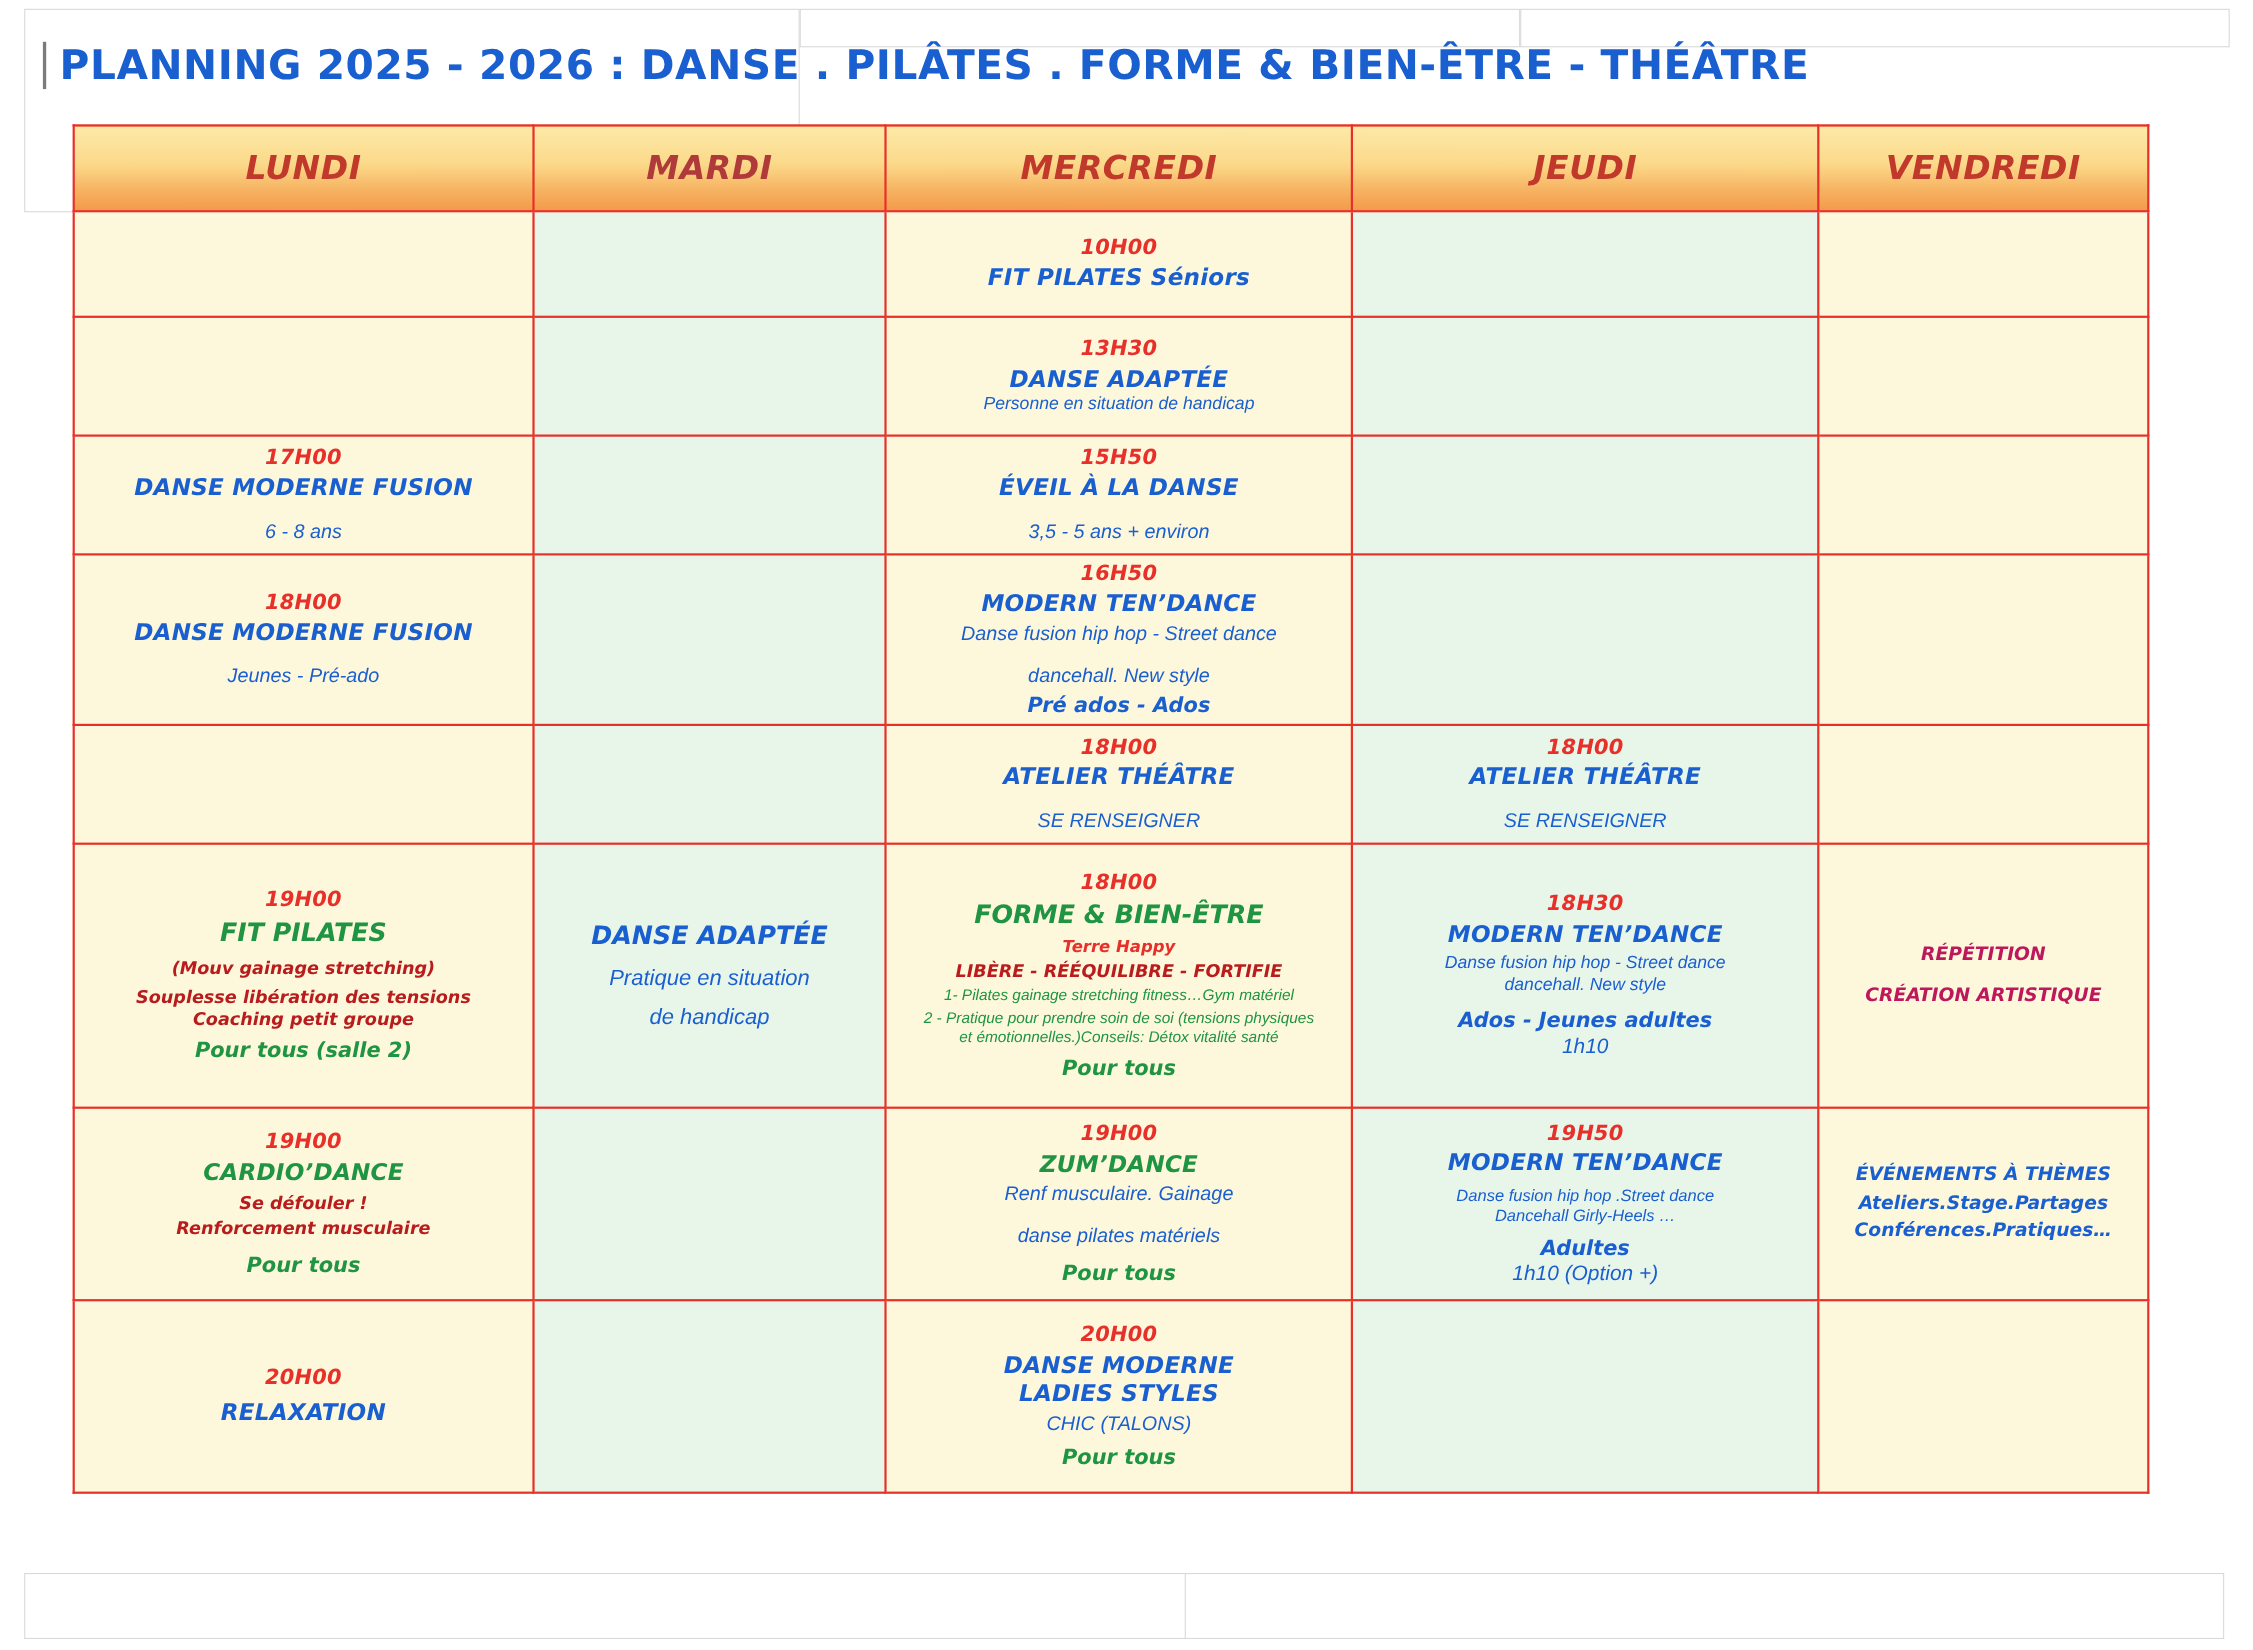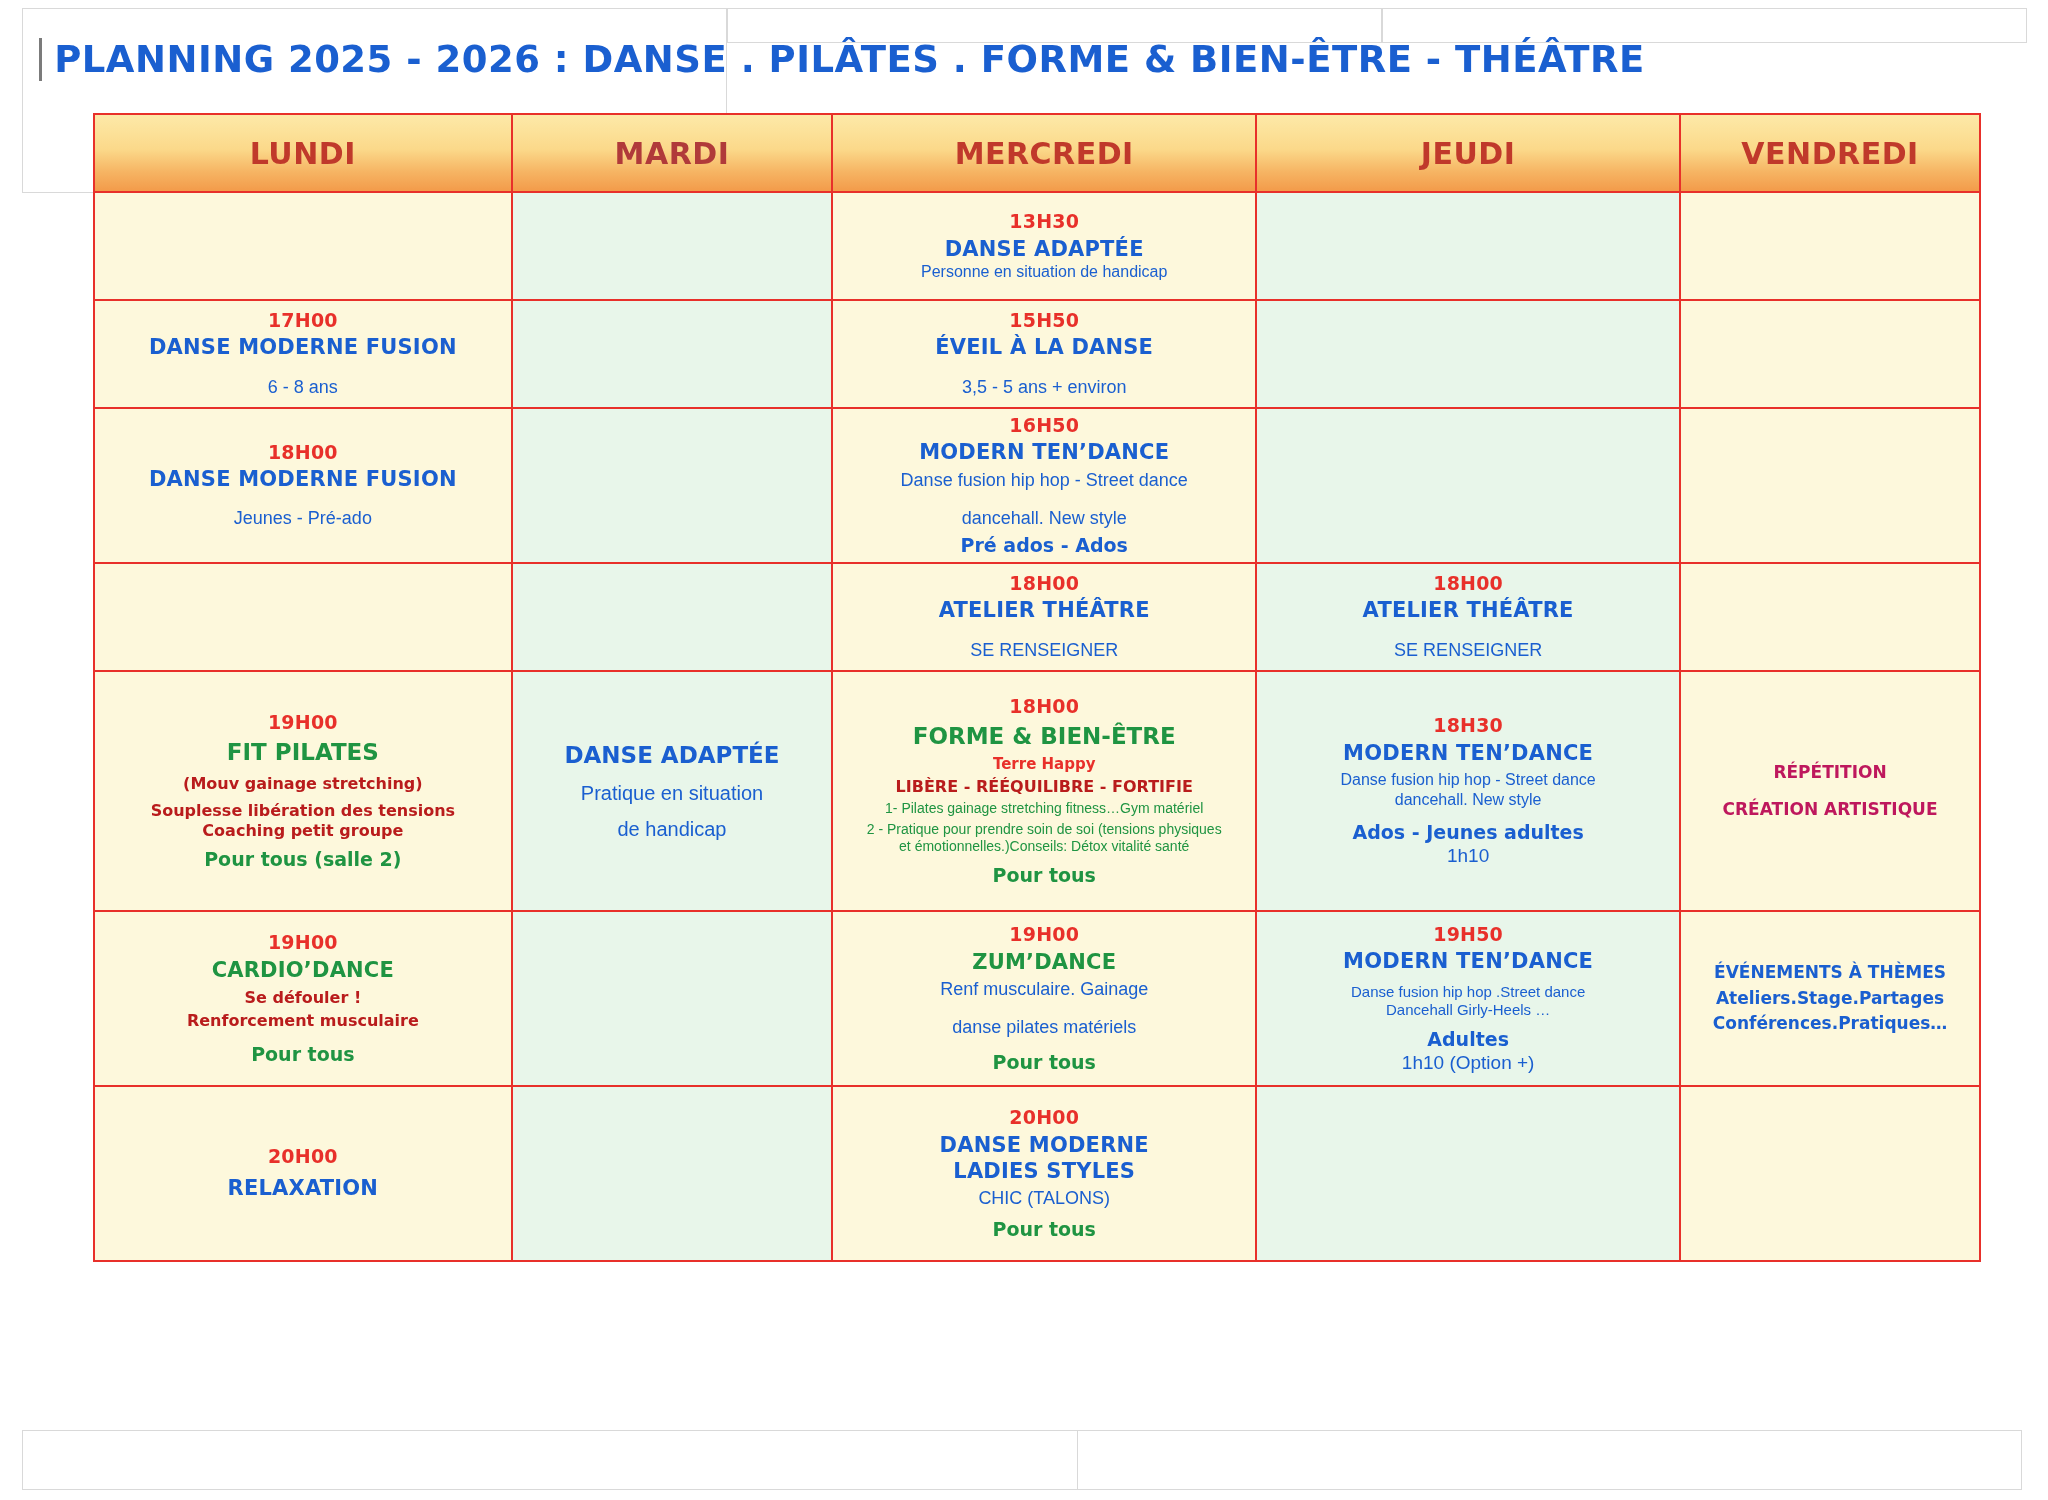--- a/index.html
+++ b/index.html
@@ -52,25 +52,26 @@
     letter-spacing: 0.5px;
     color: #1a5fd0;
     white-space: nowrap;
     border-left: 3px solid #7b7b7b;
     padding-left: 12px;
   }
 
   
   .planning {
     position: absolute;
-    left: 93px;
+    left: 66px;
     top: 113px;
     width: 1888px;
     border-collapse: collapse;
     table-layout: fixed;
+    font-style: italic;
   }
   .planning td, .planning th {
     border: 2px solid #e8302a;
     box-sizing: border-box;
     vertical-align: middle;
     padding: 4px 6px;
   }
 
   
   thead th {
@@ -229,20 +230,30 @@
       <tr>
         <th class="day-lundi">LUNDI</th>
         <th class="day-mardi">MARDI</th>
         <th class="day-mercredi">MERCREDI</th>
         <th class="day-jeudi">JEUDI</th>
         <th class="day-vendredi">VENDREDI</th>
       </tr>
     </thead>
     <tbody>
 
+      <tr style="height:96px;">
+        <td class="col-odd"></td>
+        <td class="col-even"></td>
+        <td class="col-odd">
+          <div class="time">10H00</div>
+          <div class="name-blue">FIT PILATES Séniors</div>
+        </td>
+        <td class="col-even"></td>
+        <td class="col-odd"></td>
+      </tr>
 
       <tr style="height:108px;">
         <td class="col-odd"></td>
         <td class="col-even"></td>
         <td class="col-odd">
           <div class="time">13H30</div>
           <div class="name-blue">DANSE ADAPTÉE</div>
           <div class="sub-blue-small">Personne en situation de handicap</div>
         </td>
         <td class="col-even"></td>

